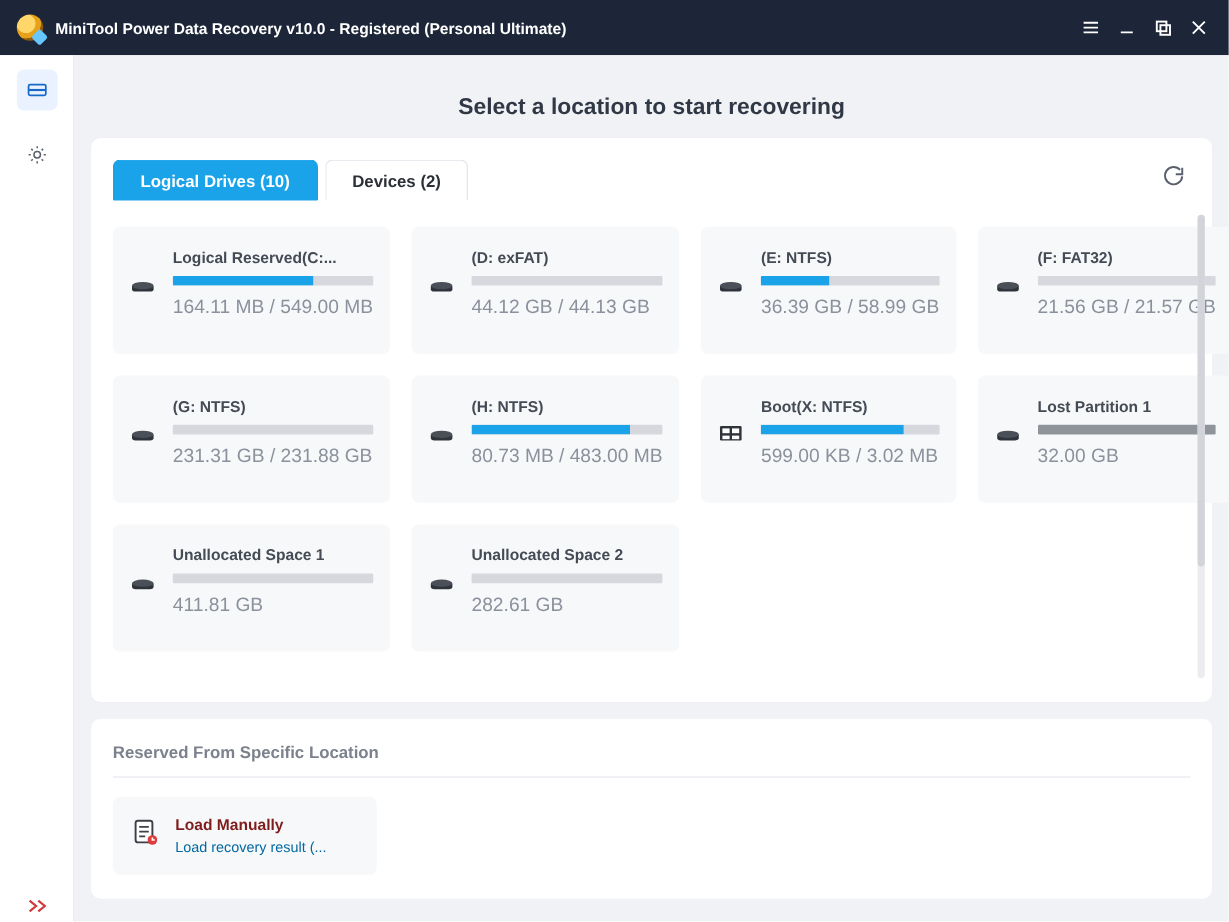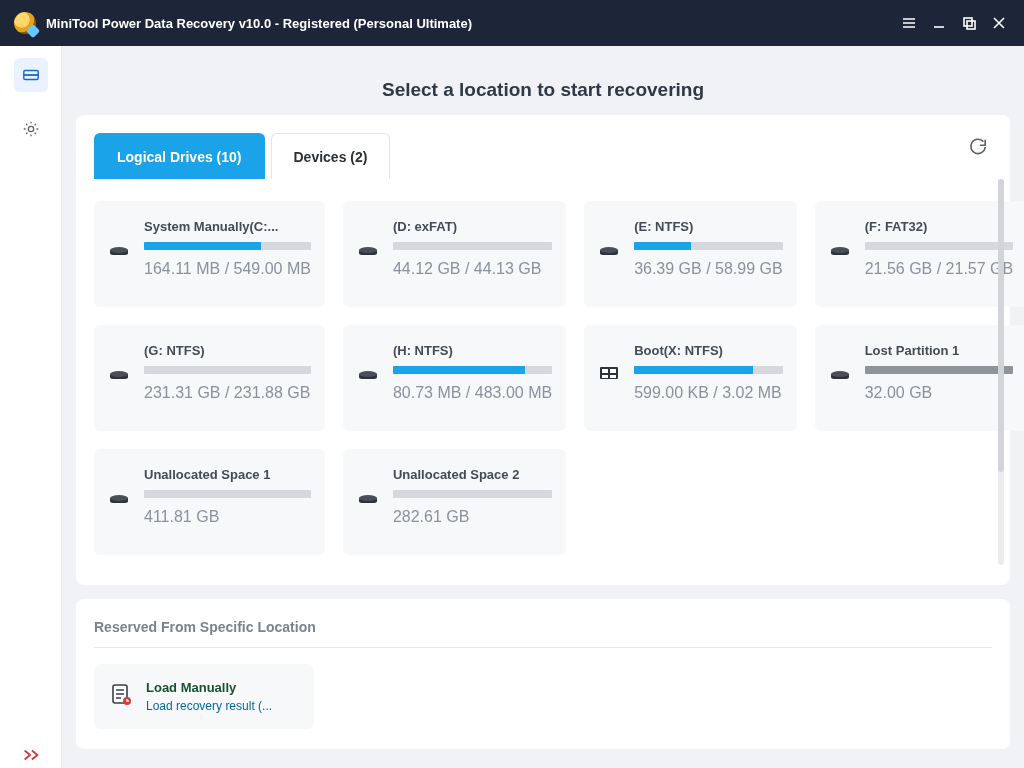--- a/index.html
+++ b/index.html
@@ -60,21 +60,21 @@
   }
 
   .panel {
     background:#fff; margin:0 14px 14px 14px; border-radius:8px; padding:18px 18px 22px;
     position:relative;
   }
   .panel.main { height: 470px; }
 
   .tabs { display:flex; align-items:flex-end; gap:0; }
   .tab {
-    height:46px; padding:0 22px; display:flex; align-items:center; justify-content:center;
+    height:34px; padding:0 22px; display:flex; align-items:center; justify-content:center;
     font-size:14px; font-weight:700; border-radius:6px 6px 0 0; cursor:pointer;
     background:#fff; color:#2b2f36; border:1px solid #e2e5ec; border-bottom:none;
   }
   .tab + .tab { margin-left:6px; }
   .tab.active { background:#1aa3e8; color:#fff; border-color:#1aa3e8; }
   .refresh {
     position:absolute; right:18px; top:18px; width:28px; height:28px;
     display:flex; align-items:center; justify-content:center; cursor:pointer;
   }
   .refresh svg{ width:18px; height:18px; }
@@ -111,21 +111,21 @@
 
   .panel.bottom { padding:16px 18px 20px; }
   .section-title { font-size:14px; font-weight:800; color:#7c828d; padding:4px 0 12px; }
   .divider { height:1px; background:#e6e8ee; margin-bottom:16px; }
 
   .loadcard {
     width:220px; background:#f7f8fa; border-radius:6px; padding:16px 14px;
     display:flex; gap:12px; align-items:center; cursor:pointer;
   }
   .loadcard .doc-icon svg{ width:26px; height:26px; }
-  .loadcard .lm-title { font-size:13px; font-weight:800; color:#14532d; margin-bottom:4px;}
+  .loadcard .lm-title { font-size:13px; font-weight:800; color:#7f1d1d; margin-bottom:4px;}
   .loadcard .lm-sub { font-size:12px; color:#0369a1; white-space:nowrap; overflow:hidden; text-overflow:ellipsis; max-width:150px;}
 </style>
 </head>
 <body>
 
 <div class="titlebar">
   <div class="app-icon"></div>
   <div class="title">MiniTool Power Data Recovery v10.0 - Registered (Personal Ultimate)</div>
   <div class="spacer"></div>
   <div class="winbtn">
@@ -188,21 +188,21 @@
           </svg>
       </div>
 
       <div class="grid" id="drive-grid">
           <div class="card">
             <div class="drv-icon"><svg viewBox="0 0 22 16">
                 <path d="M2 10c0-1 1-2 3-2h12c2 0 3 1 3 2v2c0 1-1 2-3 2H5c-2 0-3-1-3-2z" fill="#2f333a"></path>
                 <ellipse cx="11" cy="9" rx="9" ry="3" fill="#4a4f58"></ellipse>
               </svg></div>
             <div class="body">
-              <div class="name">System Manually(C:...</div>
+              <div class="name">Logical Reserved(C:...</div>
               <div class="bar">
                 <div class="fill" style="width:70%"></div>
               </div>
               <div class="size">164.11 MB / 549.00 MB</div>
             </div>
           </div>
           <div class="card">
             <div class="drv-icon"><svg viewBox="0 0 22 16">
                 <path d="M2 10c0-1 1-2 3-2h12c2 0 3 1 3 2v2c0 1-1 2-3 2H5c-2 0-3-1-3-2z" fill="#2f333a"></path>
                 <ellipse cx="11" cy="9" rx="9" ry="3" fill="#4a4f58"></ellipse>

